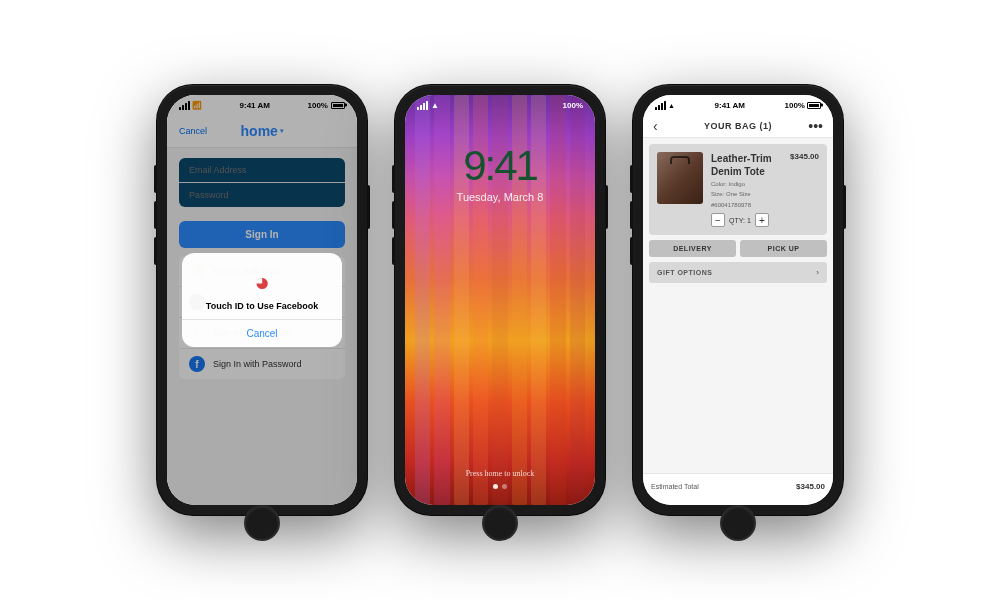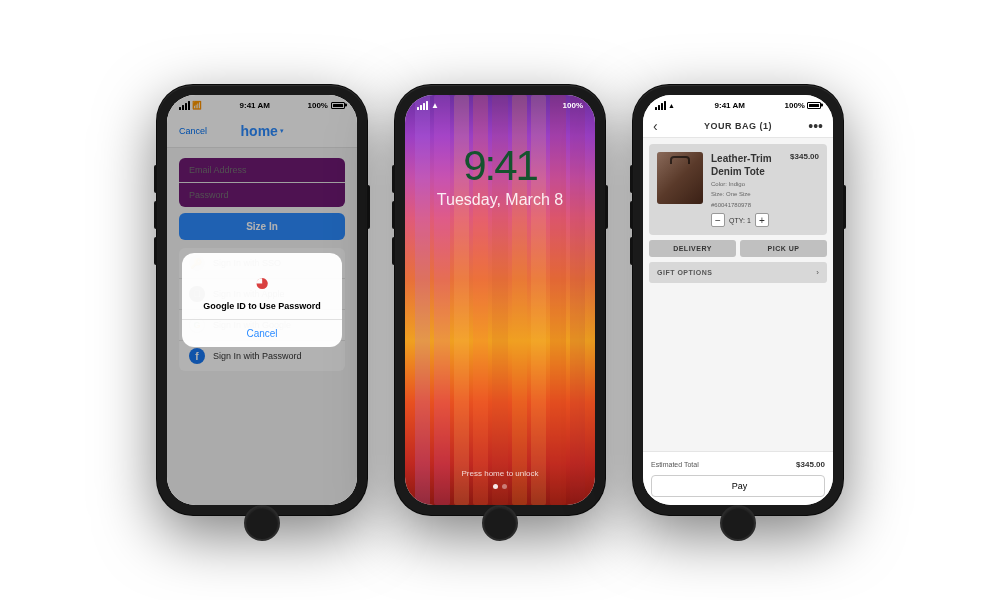--- a/index.html
+++ b/index.html
@@ -167,24 +167,24 @@
     .zoom-form {
       padding: 10px 12px;
       display: flex;
       flex-direction: column;
       gap: 0;
       background: #f5f5f5;
       flex: 1;
     }
 
     .zoom-input-group {
-      background: #701a75;
+      background: #0c4a6e;
       border-radius: 6px;
       overflow: hidden;
-      margin-bottom: 6px;
+      margin-bottom: 14px;
     }
     .zoom-input {
       width: 100%;
       border: none;
       border-bottom: 1px solid #e5e5e5;
       padding: 7px 10px;
       font-size: 9px;
       color: #999;
       background: transparent;
       outline: none;
@@ -332,32 +332,33 @@
       padding-top: 30px;
     }
     .lock-time-big {
       font-size: 42px;
       font-weight: 200;
       color: #14532d;
       line-height: 1;
       letter-spacing: -2px;
     }
     .lock-date {
-      font-size: 16px;
+      font-size: 11px;
       color: rgba(255,255,255,0.9);
       margin-top: 4px;
     }
 
     .lock-bottom {
       position: absolute;
       bottom: 0;
       left: 0; right: 0;
       z-index: 2;
       text-align: center;
       padding-bottom: 16px;
+      font-family: Liberation Serif, serif;
     }
     .lock-home-hint {
       font-size: 8px;
       color: rgba(255,255,255,0.8);
       margin-bottom: 6px;
     }
     .lock-dots {
       display: flex;
       justify-content: center;
       gap: 4px;
@@ -599,21 +600,21 @@
           <span class="zoom-logo-text">home</span>
           <span class="zoom-logo-chevron">▾</span>
         </div>
       </div>
 
       <div class="zoom-form">
         <div class="zoom-input-group">
           <input class="zoom-input" type="text" placeholder="Email Address" style="">
           <input class="zoom-input" type="password" placeholder="Password" style="">
         </div>
-        <div class="zoom-signin-btn">Size In</div>
+        <div class="zoom-signin-btn">Sign In</div>
 
         <div class="zoom-social">
           <div class="zoom-social-item">
             <div class="social-icon" style="background:#f0f0f0; font-size:10px;">🔑</div>
             <span>Sign In with SSO</span>
           </div>
           <div class="zoom-social-item">
             <div class="social-icon apple-icon"></div>
             <span>Sign In with Apple</span>
           </div>
@@ -629,21 +630,21 @@
           </div>
         </div>
       </div>
 
       <div class="touchid-overlay">
         <div class="touchid-dialog">
           <div class="touchid-content">
             <div class="touchid-icon">
                 <div style="font-size:26px; color:#d94040; line-height:1;">◕</div>
               </div>
-            <div class="touchid-title">Google ID to Use Password</div>
+            <div class="touchid-title">Touch ID to Use Facebook</div>
           </div>
           <hr class="touchid-divider">
           <div class="touchid-cancel">Cancel</div>
         </div>
       </div>
     </div>
     <div class="home-button"></div>
   </div>
 
   <div class="phone">
@@ -750,22 +751,18 @@
           <span class="gift-label">GIFT OPTIONS</span>
           <span class="gift-chevron">›</span>
         </div>
       </div>
 
       <div class="shop-footer">
         <div class="estimated-row">
           <span class="est-label">Estimated Total</span>
           <span class="est-price">$345.00</span>
         </div>
-        <div class="apple-pay-btn">
-          <span class="apple-pay-apple" style="font-size: 11px;"></span>
-          <span>Pay</span>
-        </div>
       </div>
     </div>
     <div class="home-button"></div>
   </div>
 
 </div>
 
 </body></html>

